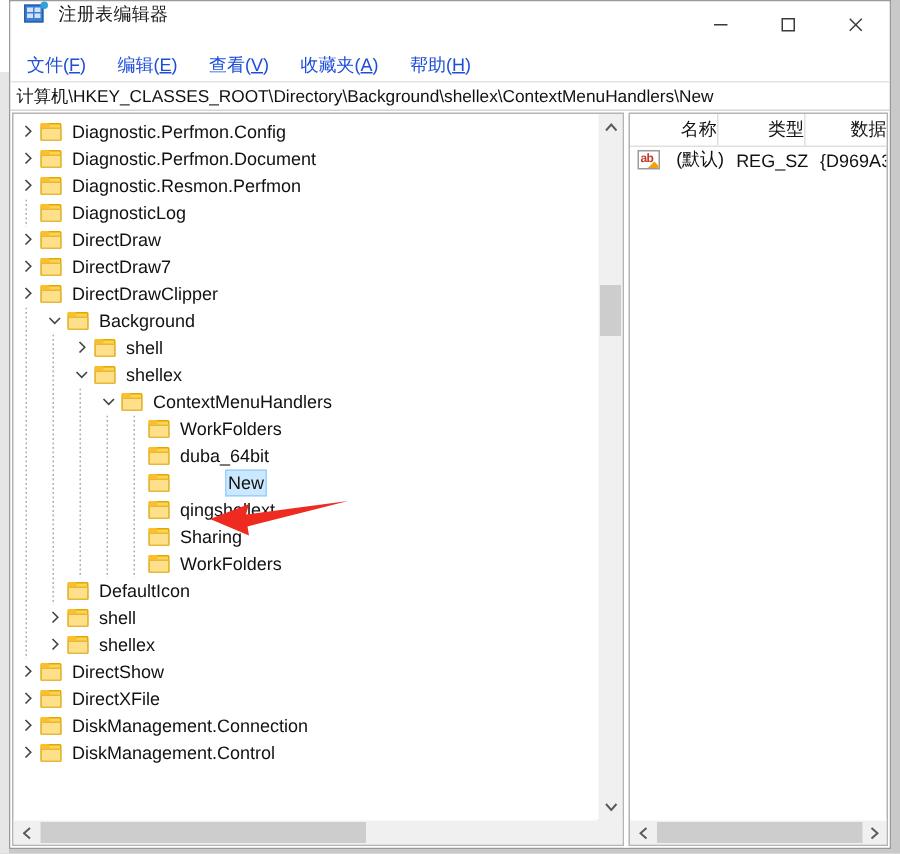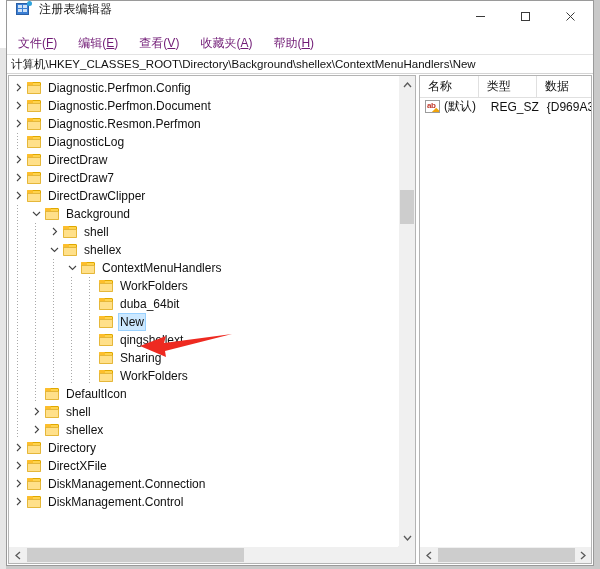--- a/index.html
+++ b/index.html
@@ -94,21 +94,21 @@
   .menubar {
     height: 22px;
     min-height: 22px;
     display: flex;
     align-items: center;
     padding-left: 9px;
     background: #ffffff;
   }
   .menu-item {
     font-size: 12px;
-    color: #701a75;
+    color: #1d4ed8;
     margin-right: 17px;
     white-space: nowrap;
     padding: 1px 2px;
   }
   .menu-item u { text-decoration: underline; }
 
   
   .addressbar {
     height: 18px;
     min-height: 18px;
@@ -137,21 +137,21 @@
 
   .pane {
     position: relative;
     background: #ffffff;
     border: 1px solid #b4b4b4;
     box-sizing: border-box;
     overflow: hidden;
   }
   .pane-left  { width: 408px; margin: 1px 0 1px 1px; }
   .splitter   { width: 3px; background: #ffffff; cursor: col-resize; }
-  .pane-right { flex: 1 1 auto; margin: 1px 1px 1px 0; }
+  .pane-right { flex: 1 1 auto; margin: 1px 1px 1px 0; text-align: right; }
 
   
   .tree-viewport {
     position: absolute;
     left: 0; top: 0;
     right: 17px; bottom: 17px;
     overflow: hidden;
   }
   .tree {
     padding-top: 3px;
@@ -210,20 +210,21 @@
   }
   .tlabel {
     line-height: 18px;
     padding: 0 2px;
   }
   .tnode.selected .tlabel {
     background: #cce8ff;
     border: 1px solid #99d1ff;
     padding: 0 1px;
     line-height: 16px;
+    margin-left: 32px;
   }
 
   
   .vscroll {
     position: absolute;
     right: 0; top: 0;
     width: 17px; bottom: 17px;
     background: #f0f0f0;
     border-left: 1px solid #ffffff;
     box-sizing: border-box;
@@ -774,21 +775,21 @@
                   <svg width="9" height="9" viewBox="0 0 9 9">
                     <polyline points="3,1 6.5,4.5 3,8" fill="none" stroke="#444" stroke-width="1.1"></polyline>
                   </svg>
                 </div>
               </div>
               <div class="folder">
                 <div class="back"></div>
                 <div class="tab"></div>
                 <div class="front"></div>
               </div>
-              <div class="tlabel">Directory</div>
+              <div class="tlabel">DirectShow</div>
             </div>
             <div class="tnode">
               <div class="tw">
                 <div class="chev">
                   <svg width="9" height="9" viewBox="0 0 9 9">
                     <polyline points="3,1 6.5,4.5 3,8" fill="none" stroke="#444" stroke-width="1.1"></polyline>
                   </svg>
                 </div>
               </div>
               <div class="folder">

